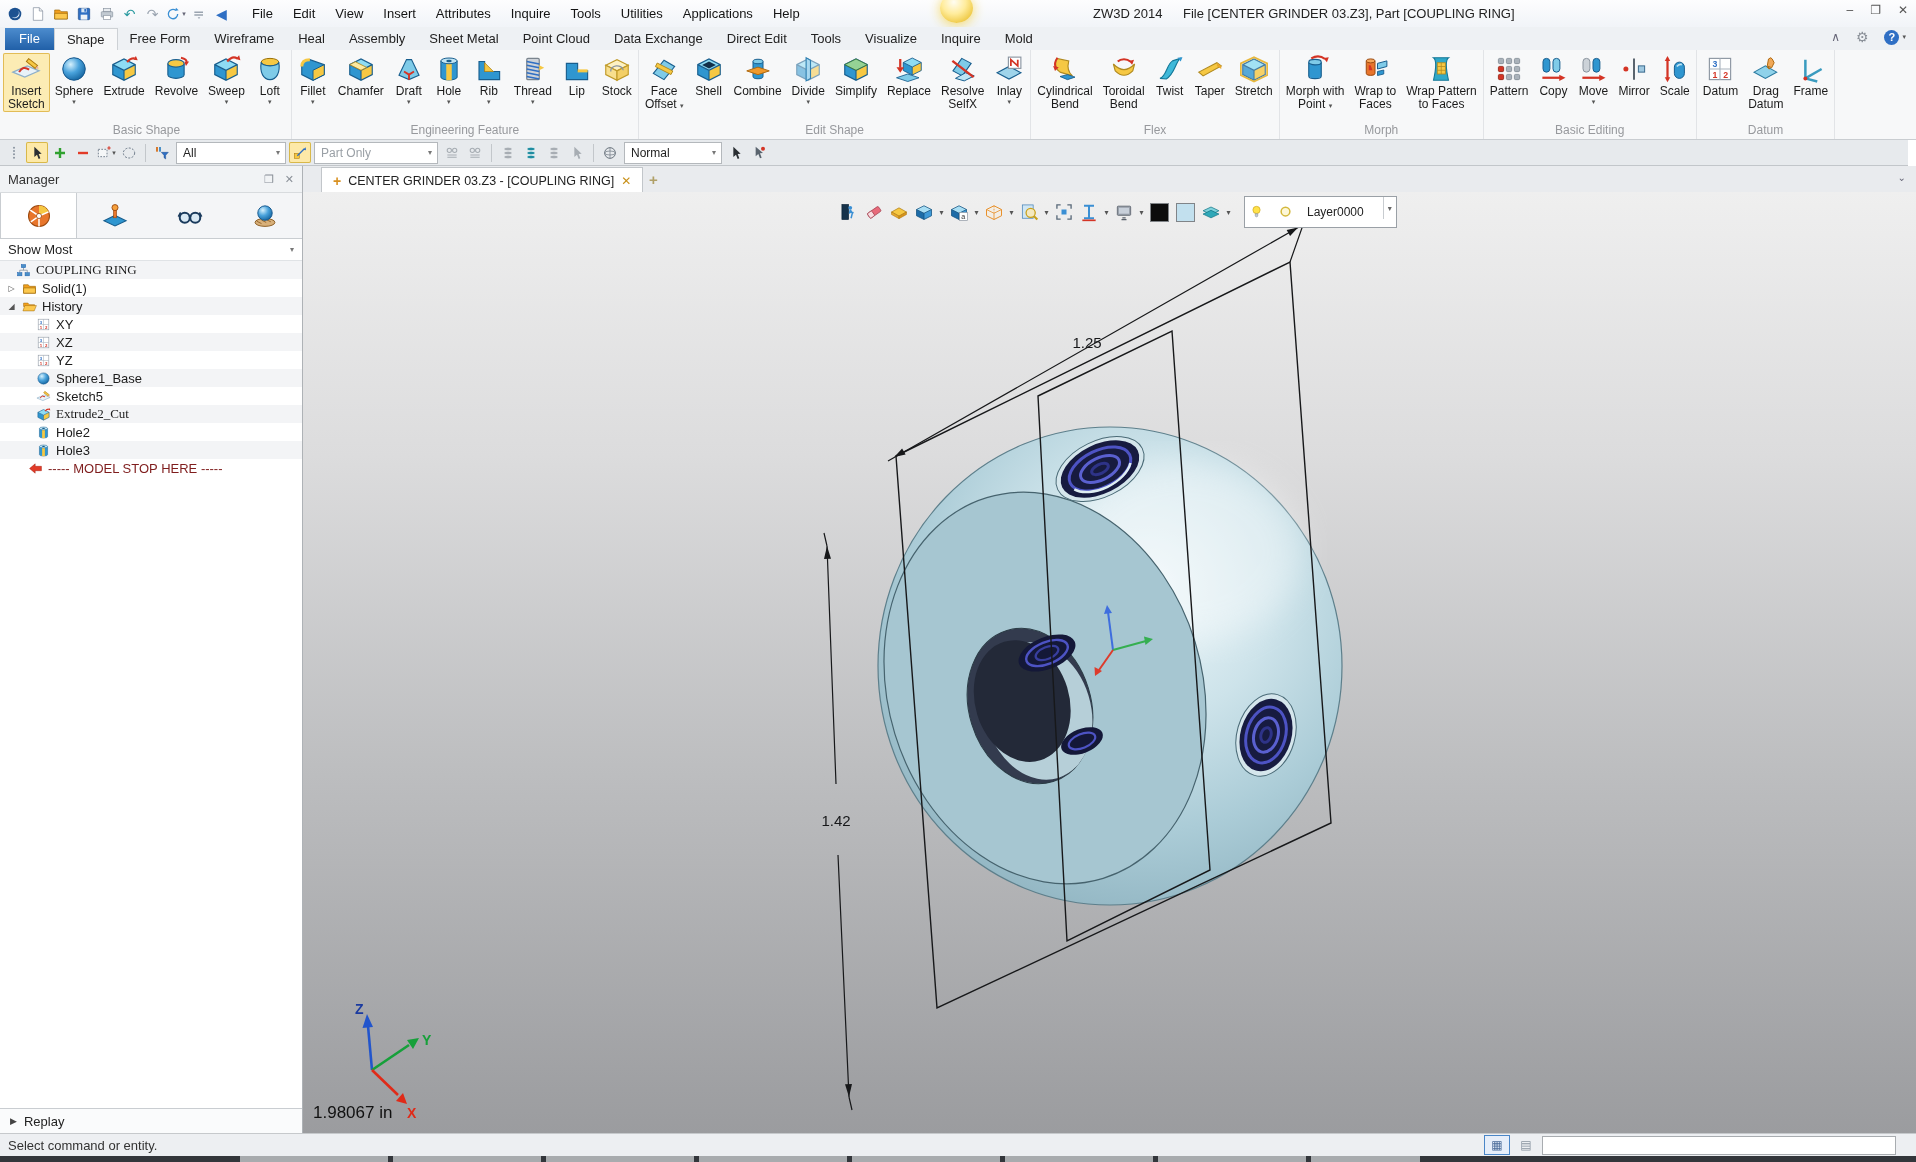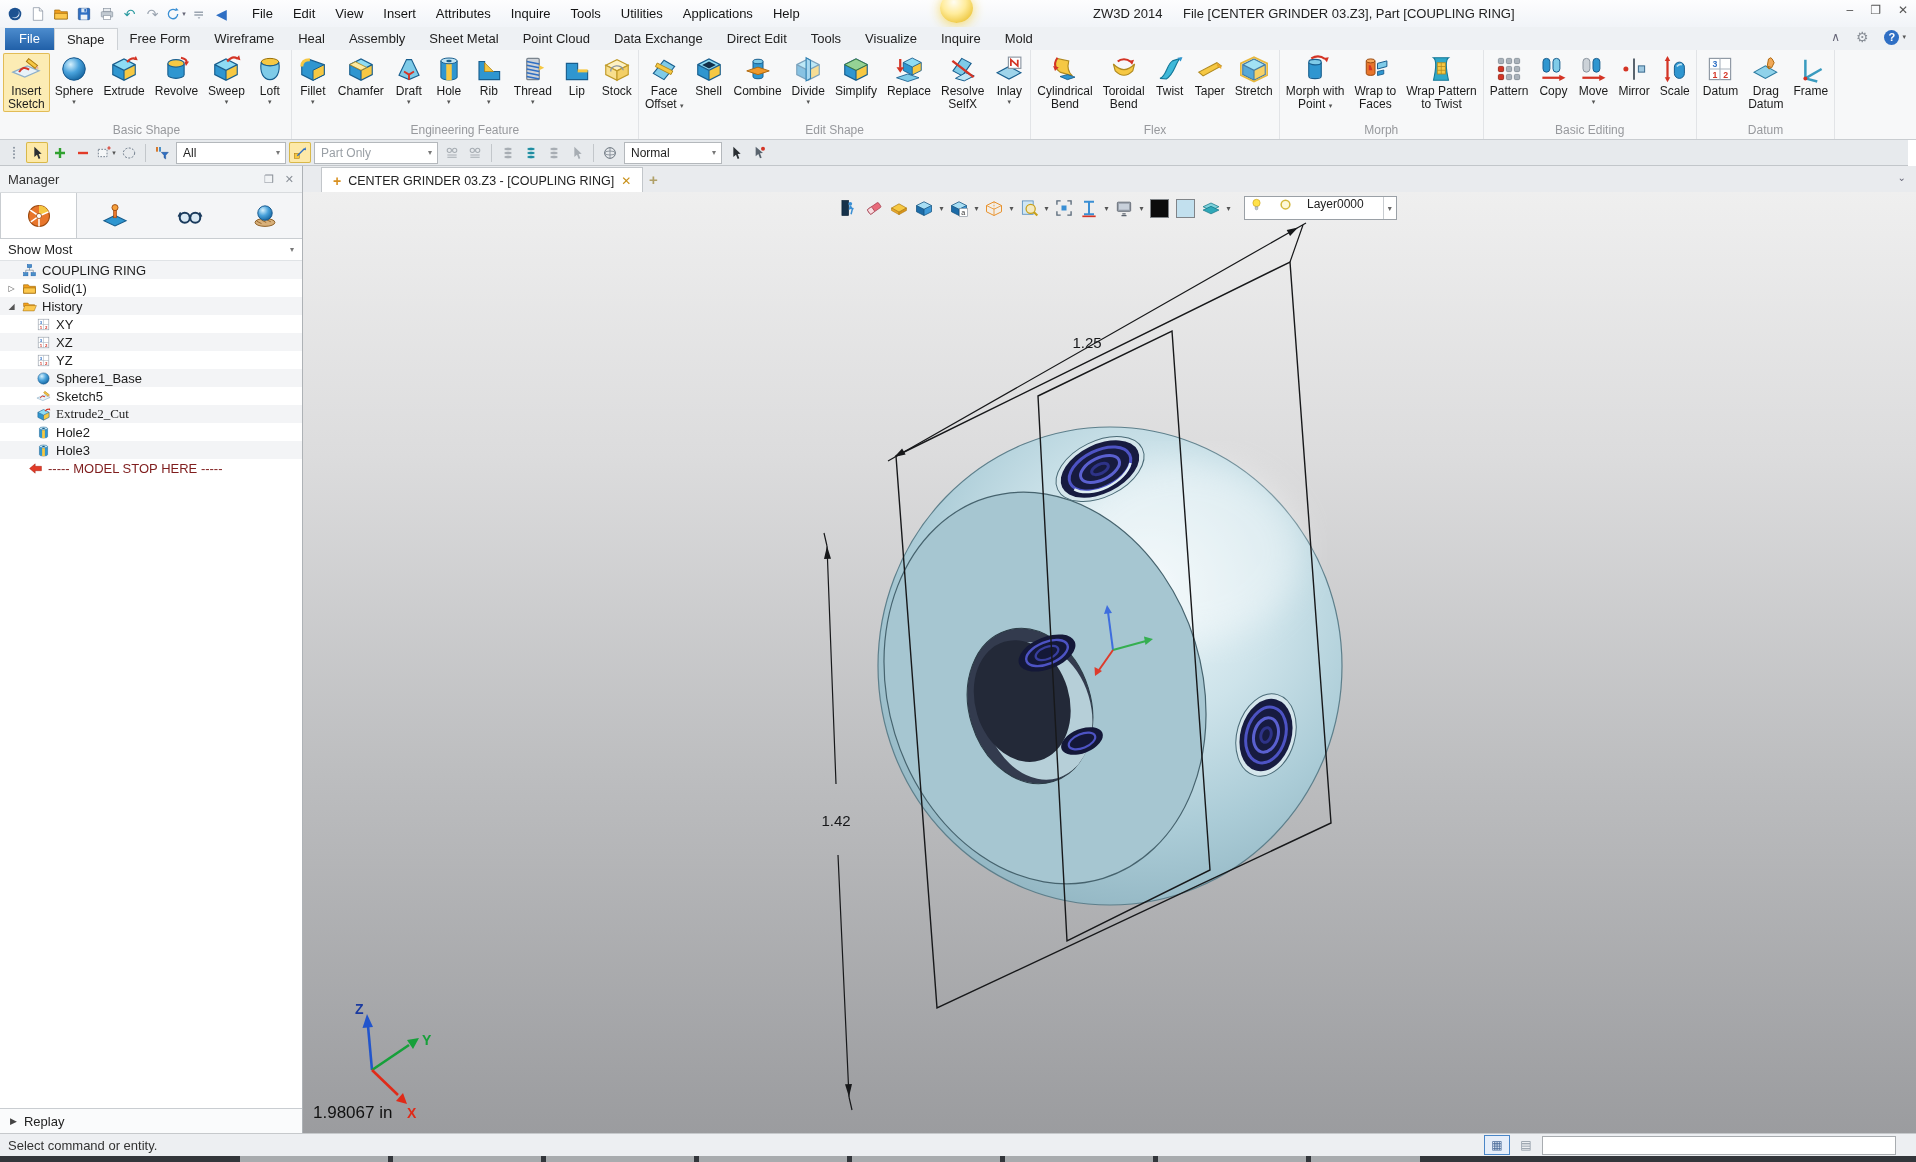--- a/index.html
+++ b/index.html
@@ -86,22 +86,22 @@
   .dchevron{position:absolute;right:10px;top:6px;color:#667;font-size:10px}
   
   .viewport{position:absolute;left:303px;top:192px;right:0;bottom:29px;overflow:hidden;
     background:linear-gradient(180deg,#efefef 0%,#dcdcdd 28%,#bcbdbf 62%,#9b9c9f 100%)}
   .hints{position:absolute;left:14px;top:22px;font-size:13px;color:#141414;line-height:18px;z-index:3}
   .vtb{position:absolute;left:534px;top:4px;display:flex;align-items:center;gap:1px;z-index:4}
   .vtb .tbtn{width:24px;height:23px}
   .vtb .tbtn .ci{width:20px;height:20px}
   .vtb .vcaret{font-size:8px;color:#555;width:9px;text-align:center}
   .swatch{width:17px;height:17px;border:1px solid #808488;margin:0 3px}
-  .layercombo{display:flex;align-items:flex-start;height:22px;background:#fff;border:1px solid #9aa0a6;
-    margin-left:10px;padding:0 0 0 4px;font-size:12px;color:#222;gap:14px}
+  .layercombo{display:flex;align-items:flex-end;height:22px;background:#fff;border:1px solid #9aa0a6;
+    margin-left:10px;padding:0 0 8px 4px;font-size:12px;color:#222;gap:14px}
   .layercombo .ci{width:15px;height:15px}
   .layercombo .lcaret{border-left:1px solid #c8ccd0;padding:0 4px;margin-left:5px;height:100%;
     display:flex;align-items:center;color:#666;font-size:8px}
   .scene{position:absolute;left:0;top:0;width:1613px;height:941px;z-index:1}
   .scale-readout{position:absolute;left:10px;bottom:10px;font-size:17px;color:#111;z-index:3}
   
   .statusbar{position:absolute;left:0;bottom:6px;right:0;height:22px;background:#edeff2;border-top:1px solid #c6c9cc;
     display:flex;align-items:center;justify-content:space-between;padding:0 3px 0 8px;font-size:13px;color:#333}
   .status-right{display:flex;align-items:center;gap:3px}
   .sbtn{width:24px;height:18px;display:flex;align-items:center;justify-content:center;font-size:12px;color:#4a6a98;border:1px solid transparent}
@@ -895,21 +895,21 @@
             <span>Wrap to</span>
             <span>Faces</span>
           </span>
         </div>
         <div class="ritem">
           <svg class="ci">
             <use href="#s-wrappattern"></use>
           </svg>
           <span class="rlbl">
             <span>Wrap Pattern</span>
-            <span>to Twist</span>
+            <span>to Faces</span>
           </span>
         </div>
       </div>
       <div class="glabel">Morph</div>
     </div>
     <div class="rgroup">
       <div class="ritems">
         <div class="ritem">
           <svg class="ci">
             <use href="#s-pattern"></use>
@@ -1118,21 +1118,21 @@
         <svg class="ci">
           <use href="#s-ballstand"></use>
         </svg>
       </div>
     </div>
   <div class="mgr-filter">
     <span>Show Most</span>
     <span class="caret">▾</span>
   </div>
   <div class="tree">
-      <div class="trow alt" style="padding-left:6px;">
+      <div class="trow alt" style="padding-left:0;font-family:Liberation Serif, serif;">
         <span class="texp"></span>
         <svg class="ci">
           <use href="#s-hier"></use>
         </svg>
         <span class="tlbl">COUPLING RING</span>
       </div>
       <div class="trow" style="padding-left:6px;">
         <span class="texp">▷</span>
         <svg class="ci">
           <use href="#s-folderc"></use>

